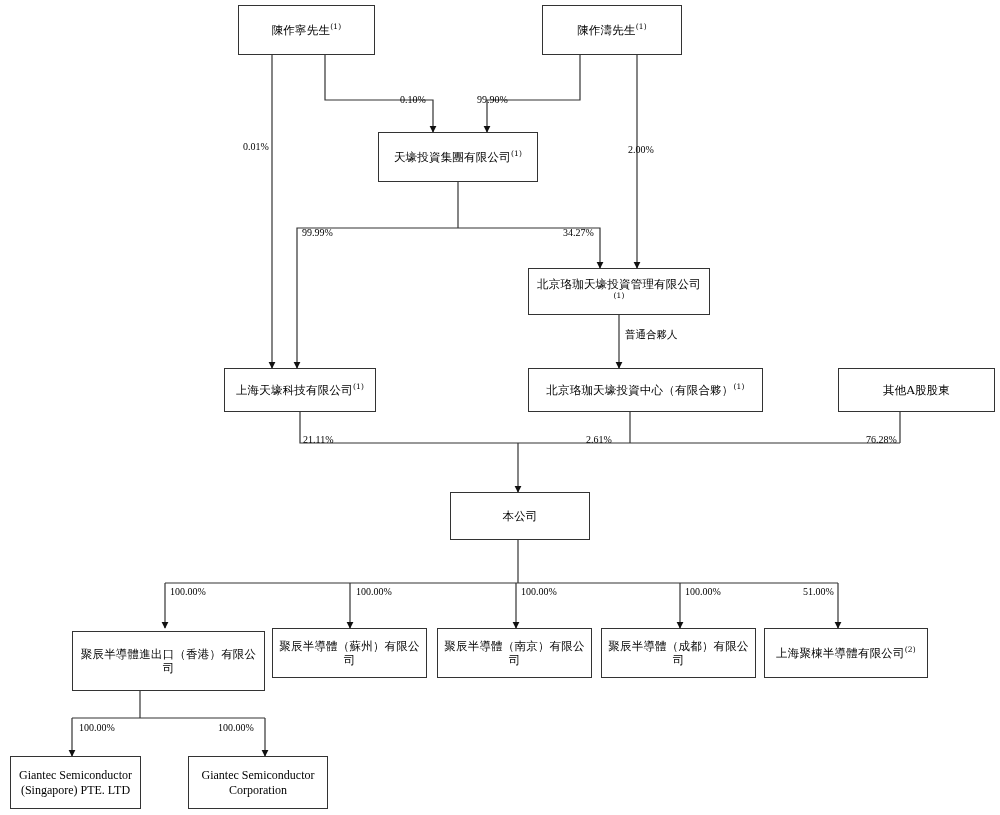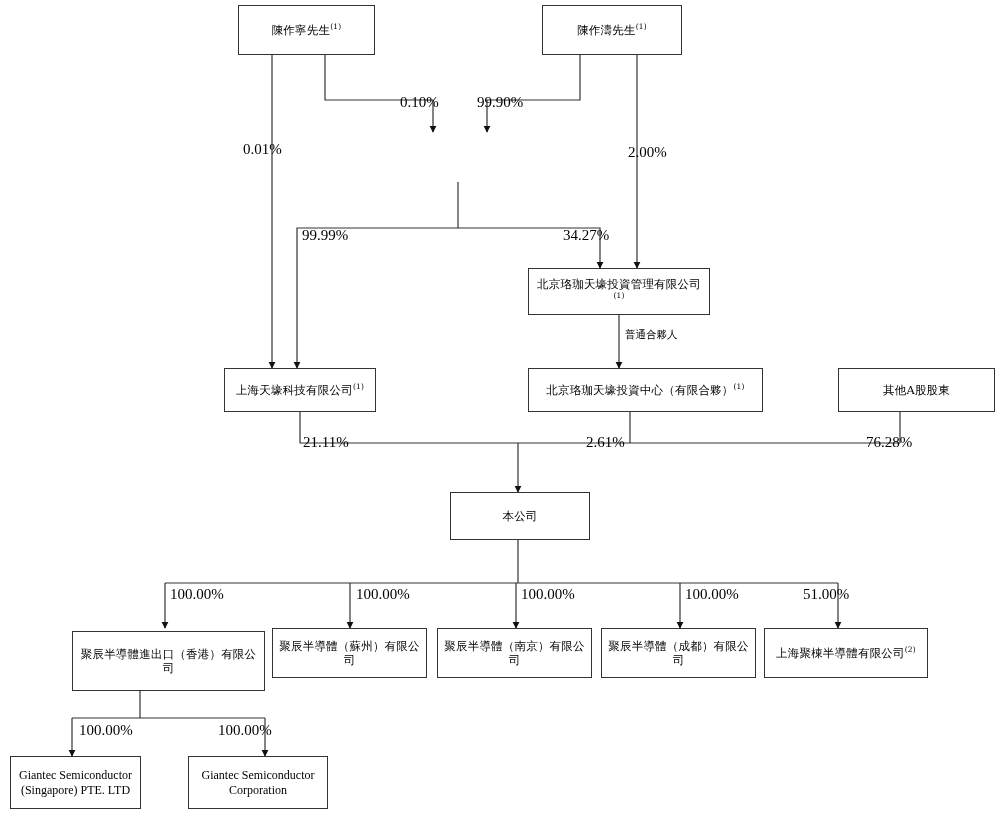--- a/index.html
+++ b/index.html
@@ -54,21 +54,21 @@
     font-size: 12px;
   }
   .sup {
     font-size: 7.5px;
     vertical-align: super;
     line-height: 0;
   }
   .edge-label {
     position: absolute;
     font-family: "Liberation Serif", "DejaVu Serif", serif;
-    font-size: 15px;
+    font-size: 10px;
     white-space: nowrap;
     background: transparent;
     z-index: 3;
   }
   .edge-label.cjk-label {
     font-family: "DejaVu Serif", "Liberation Serif", serif;
     font-size: 10.5px;
   }
 </style>
 </head>
@@ -123,20 +123,23 @@
   </svg>
 
   <div class="node" style="left:238px; top:5px; width:137px; height:50px;">
     <span class="node-label cjk"><span>陳作寧先生</span><span class="sup">(1)</span></span>
   </div>
 
   <div class="node" style="left:542px; top:5px; width:140px; height:50px;">
     <span class="node-label cjk"><span>陳作濤先生</span><span class="sup">(1)</span></span>
   </div>
 
+  <div class="node" style="left:378px; top:132px; width:160px; height:50px;">
+    <span class="node-label cjk"><span>天壕投資集團有限公司</span><span class="sup">(1)</span></span>
+  </div>
 
   <div class="node" style="left:528px; top:268px; width:182px; height:47px;">
     <span class="node-label cjk"><span>北京珞珈天壕投資管理有限公司</span><span class="sup">(1)</span></span>
   </div>
 
   <div class="node" style="left:224px; top:368px; width:152px; height:44px;">
     <span class="node-label cjk"><span>上海天壕科技有限公司</span><span class="sup">(1)</span></span>
   </div>
 
   <div class="node" style="left:528px; top:368px; width:235px; height:44px;">

